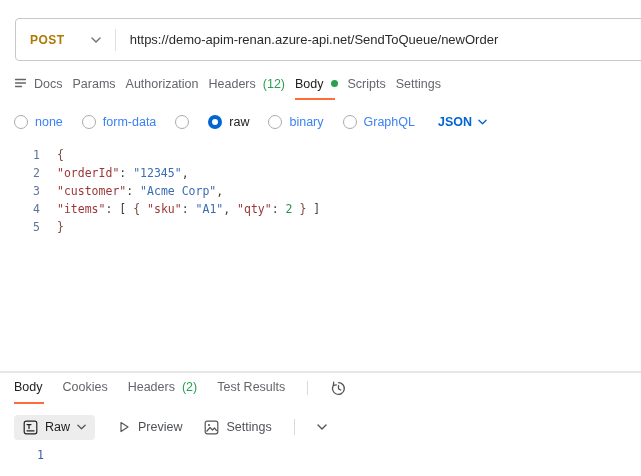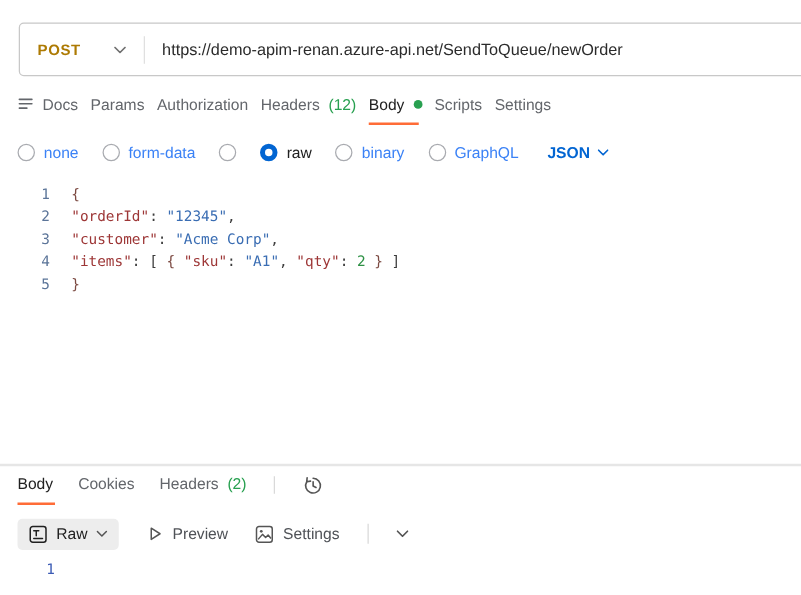--- a/index.html
+++ b/index.html
@@ -188,20 +188,23 @@
     <div class="tab active">
       <span>Body</span>
     </div>
     <div class="tab">
       <span>Cookies</span>
     </div>
     <div class="tab">
       <span>Headers</span>
       <span class="count">(2)</span>
     </div>
+    <div class="tab">
+      <span>Test Results</span>
+    </div>
     <div class="resp-vdiv"></div>
     <div class="history-btn">
       <span>
         <svg width="17" height="17" viewBox="0 0 17 17">
           <path d="M8.5 2.6 A5.9 5.9 0 1 1 3.4 5.4" fill="none" stroke="#555" stroke-width="1.3" stroke-linecap="round"></path>
           <path d="M3.7 2.2 L3.4 5.4 L6.4 4.9" fill="none" stroke="#555" stroke-width="1.3" stroke-linecap="round" stroke-linejoin="round"></path>
           <path d="M8.5 5.4 L8.5 8.8 L10.8 10" fill="none" stroke="#555" stroke-width="1.3" stroke-linecap="round" stroke-linejoin="round"></path>
         </svg>
       </span>
     </div>

